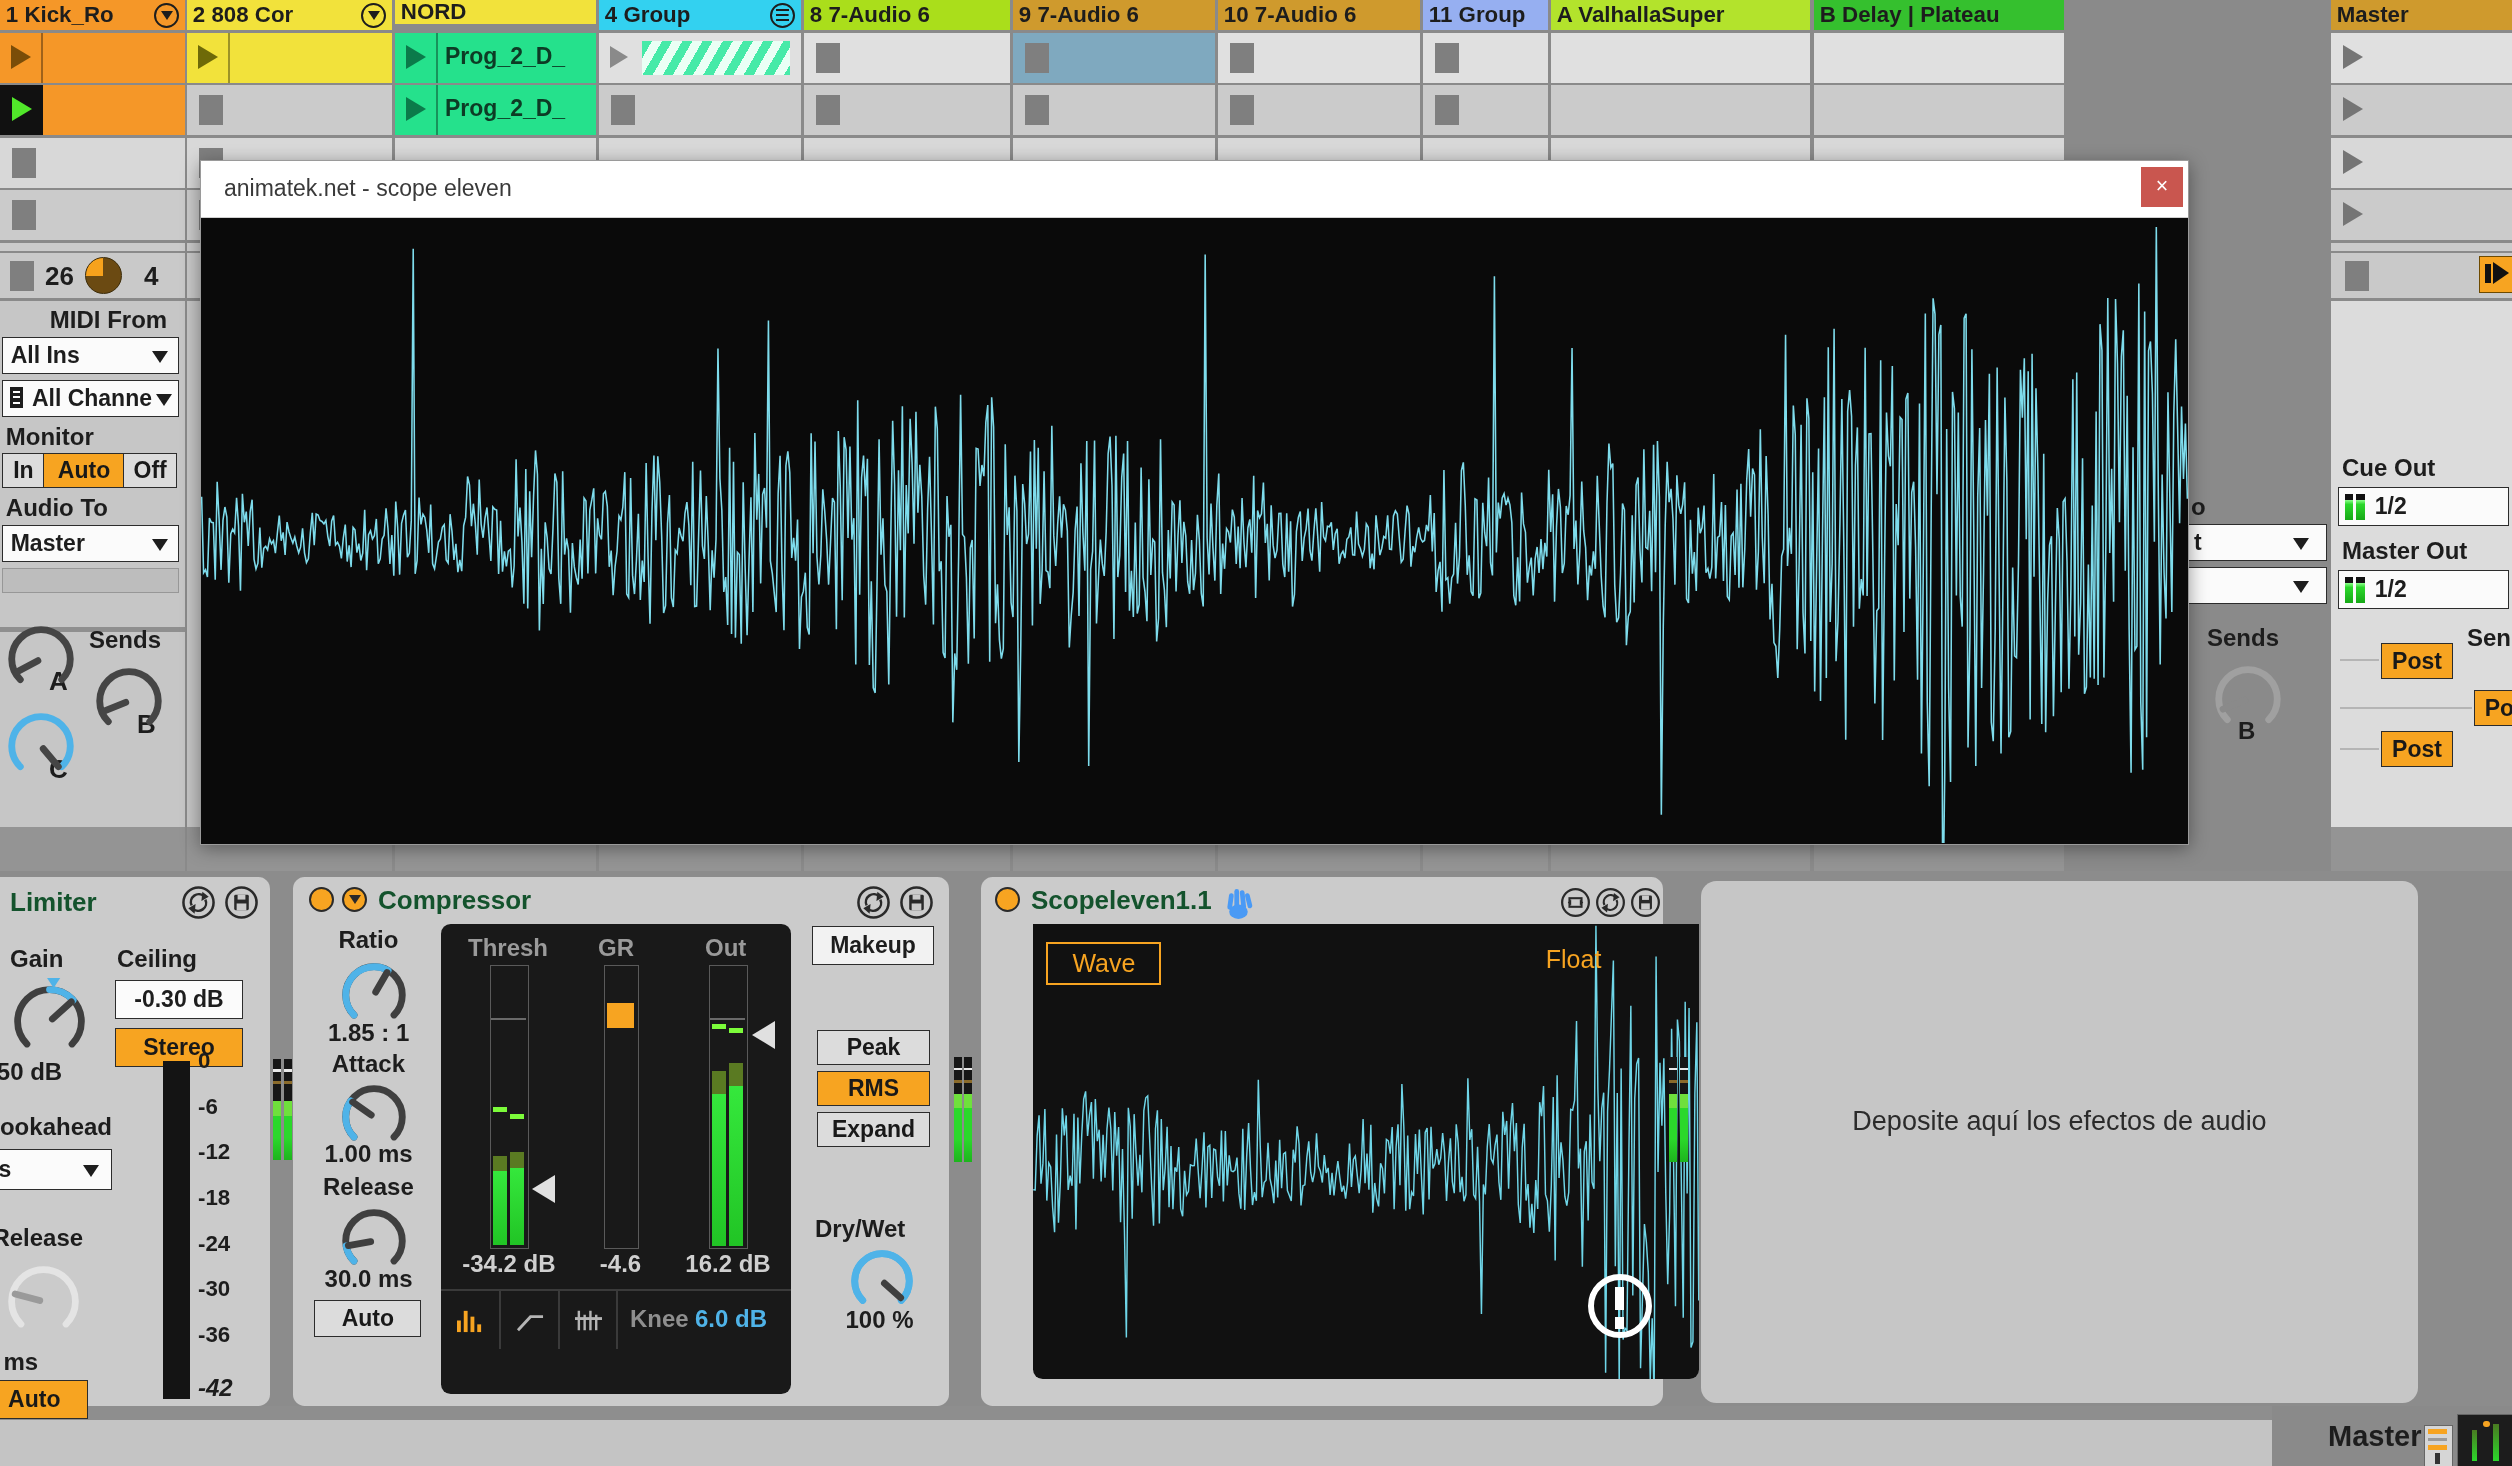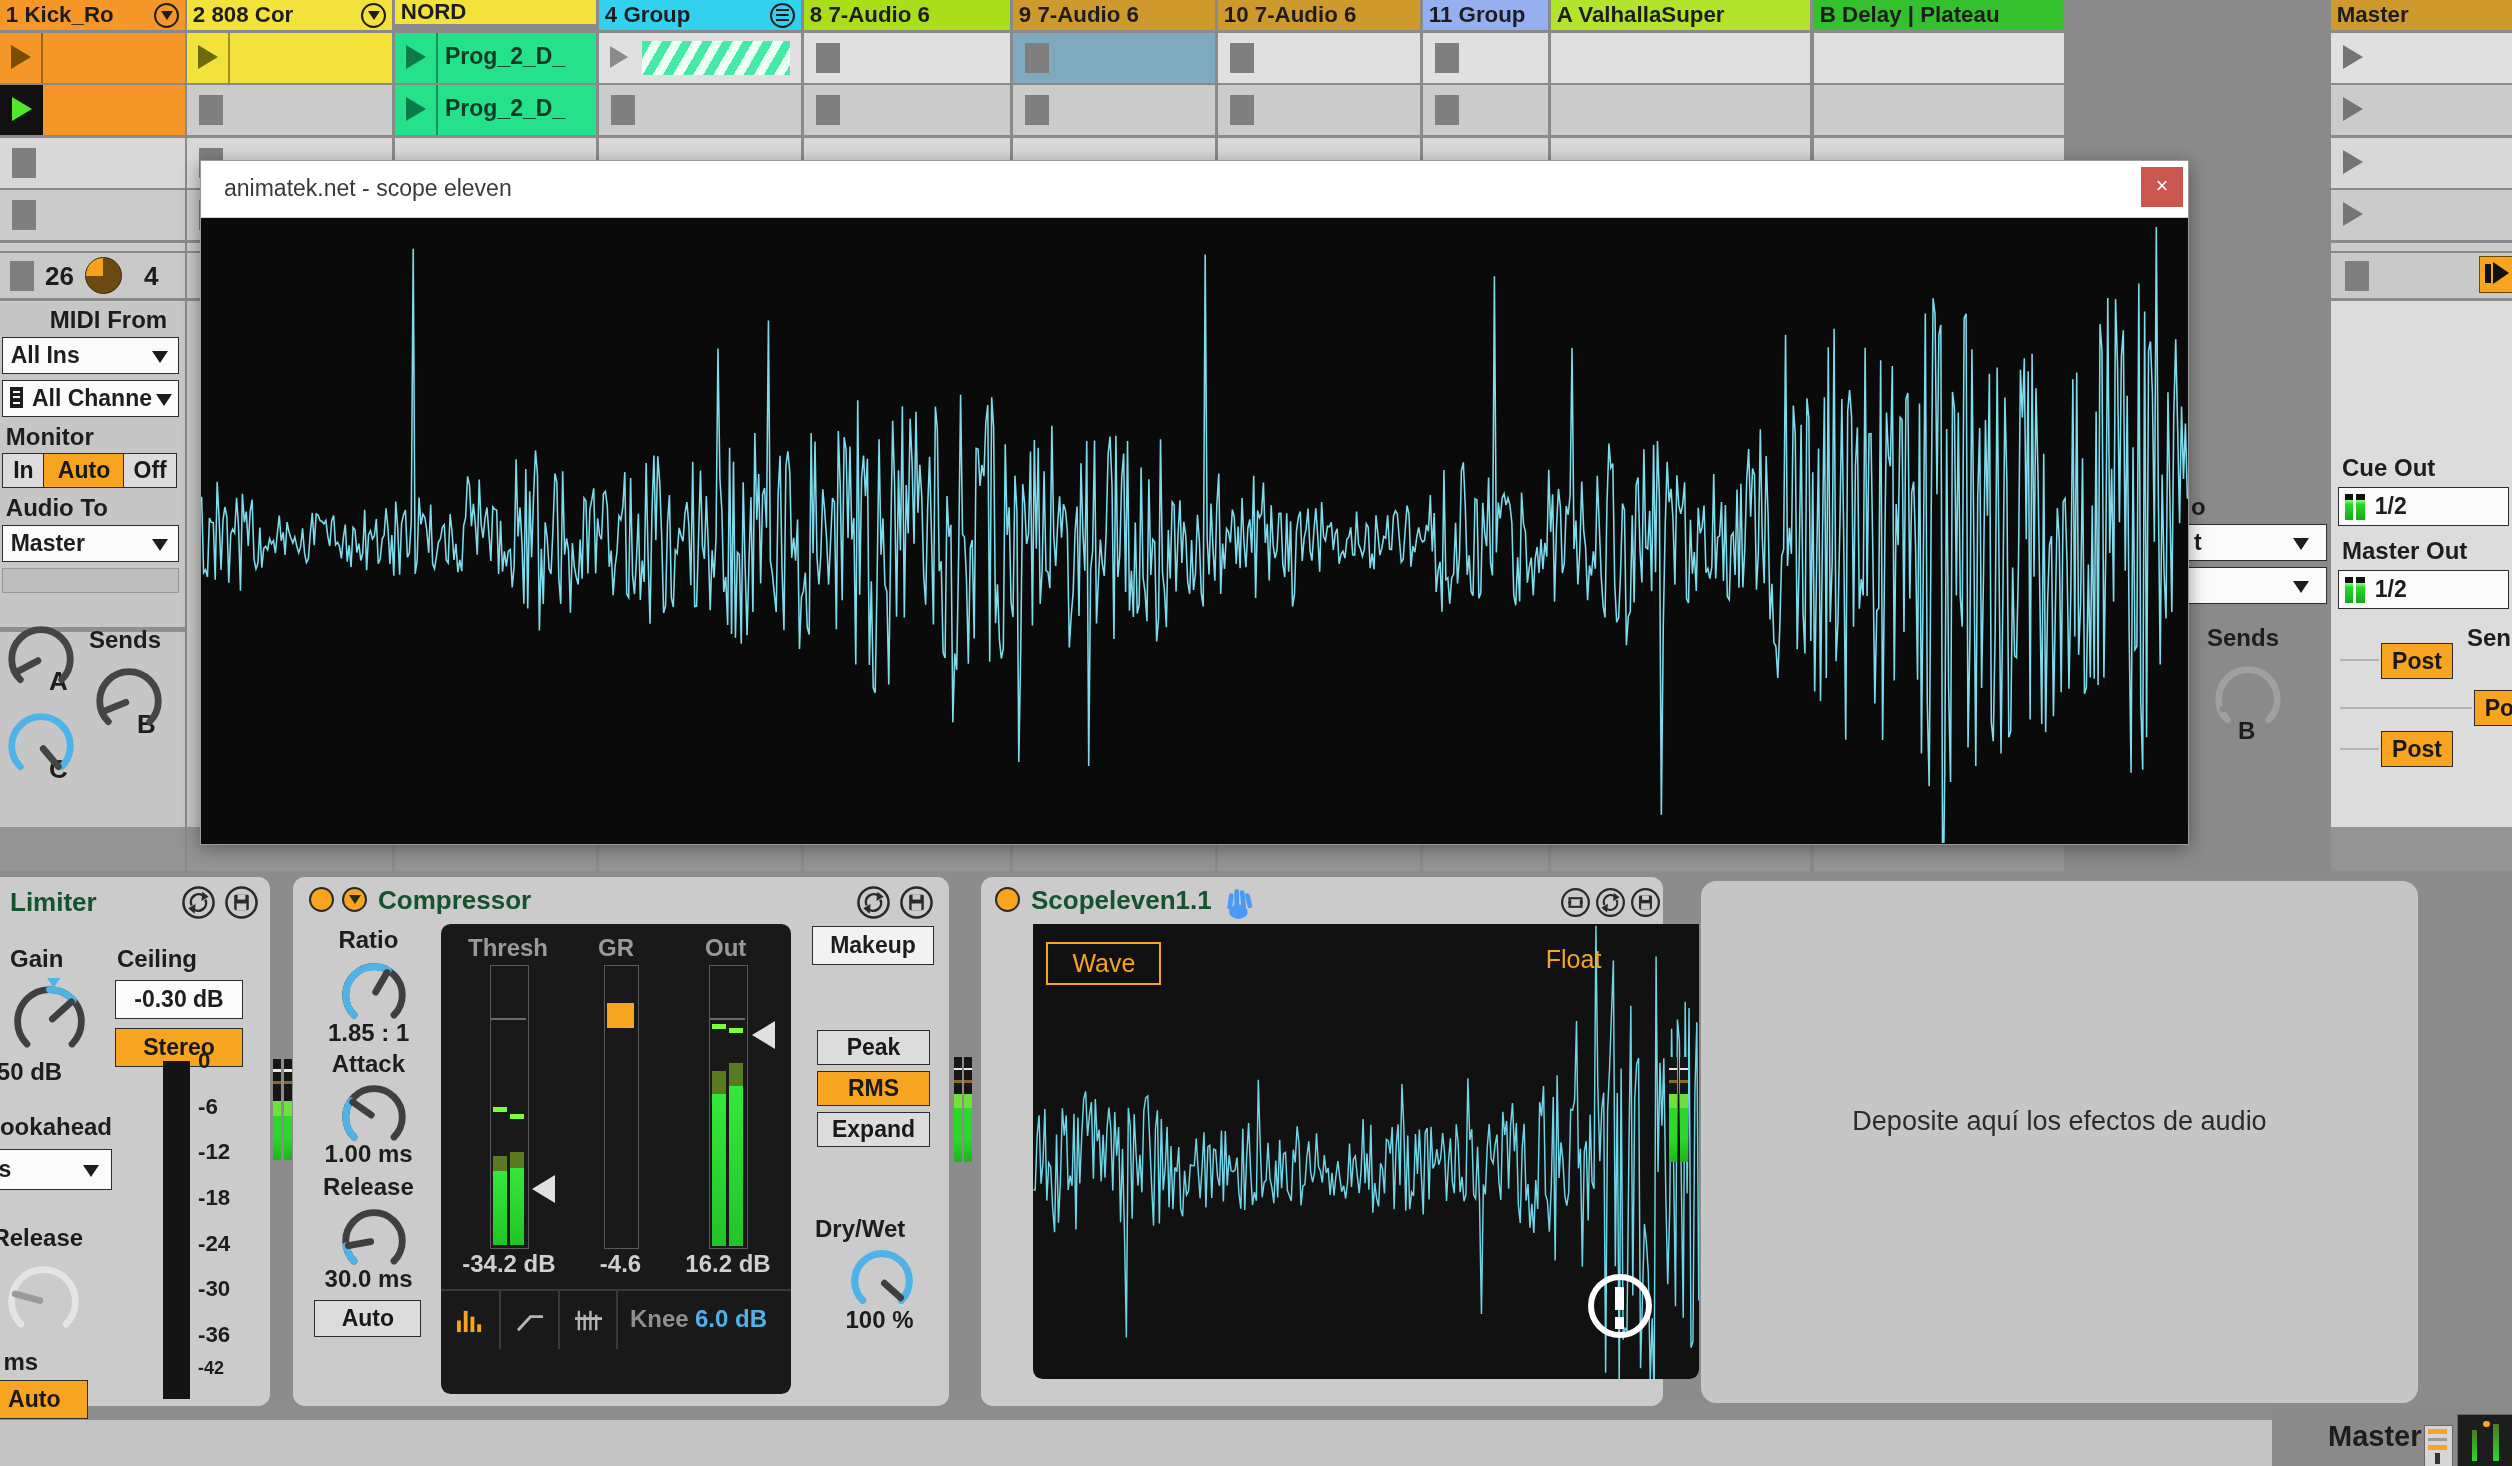--- a/index.html
+++ b/index.html
@@ -377,21 +377,21 @@
     <div class="abs obtn" style="left:7.8px;top:503px;width:107px;height:39px;">Auto</div>
     <div class="abs" style="left:190px;top:184px;width:27px;height:338px;background:#141414;"></div>
     <div id="limScale" class="abs" style="left:225px;top:171px;">
         <div class="abs" style="left: 0px; top: 0px; font-size: 22.3px; font-weight: 700;">0</div>
         <div class="abs" style="left: 0px; top: 46px; font-size: 22.3px; font-weight: 700;">-6</div>
         <div class="abs" style="left: 0px; top: 91px; font-size: 22.3px; font-weight: 700;">-12</div>
         <div class="abs" style="left: 0px; top: 137px; font-size: 22.3px; font-weight: 700;">-18</div>
         <div class="abs" style="left: 0px; top: 183px; font-size: 22.3px; font-weight: 700;">-24</div>
         <div class="abs" style="left: 0px; top: 228px; font-size: 22.3px; font-weight: 700;">-30</div>
         <div class="abs" style="left: 0px; top: 274px; font-size: 22.3px; font-weight: 700;">-36</div>
-        <div class="abs" style="left: 0px; top: 310px; font-size: 18px; font-weight: 700;">-42</div>
+        <div class="abs" style="left: 0px; top: 326px; font-size: 24px; font-weight: 700; font-style: italic;">-42</div>
       </div>
   </div>
 
   <div class="panel" style="left:293px;top:877px;width:656px;height:529px;z-index:3;">
     <div class="abs" style="left:15.5px;top:9.7px;width:25px;height:25px;border-radius:50%;background:#f7a421;border:2.4px solid #2a2a2a;box-sizing:border-box;"></div>
     <div class="abs" style="left:49px;top:9.7px;width:25px;height:25px;border-radius:50%;background:#f7a421;border:2.4px solid #2a2a2a;box-sizing:border-box;display:flex;align-items:center;justify-content:center;">
         <span style="width:0;height:0;border-left:6.8px solid transparent;border-right:6.8px solid transparent;border-top:9.7px solid #2a2a2a;"></span>
       </div>
     <div class="abs dtitle" style="left:85px;top:7.8px;">Compressor</div>
     <svg class="abs dico" style="left:563px;top:7.8px;" viewBox="0 0 36 36">

